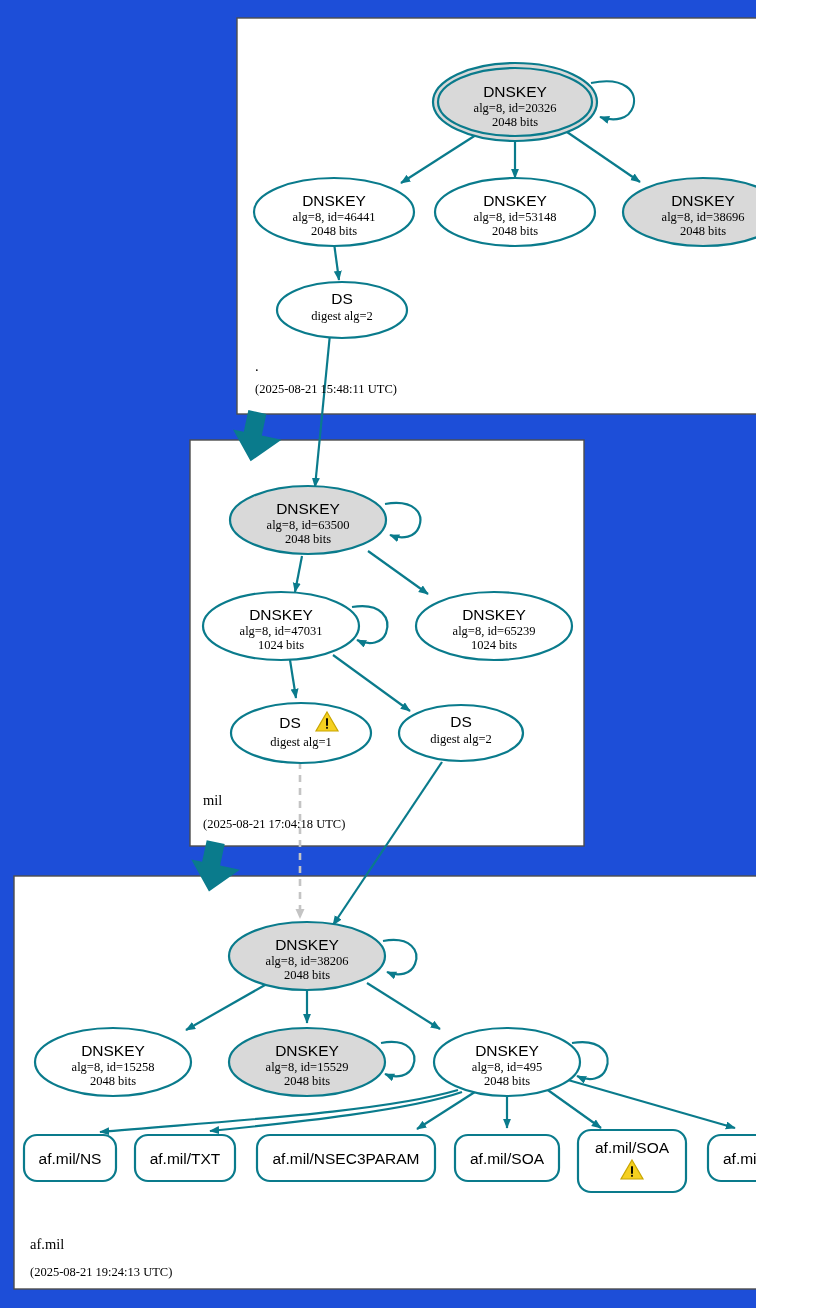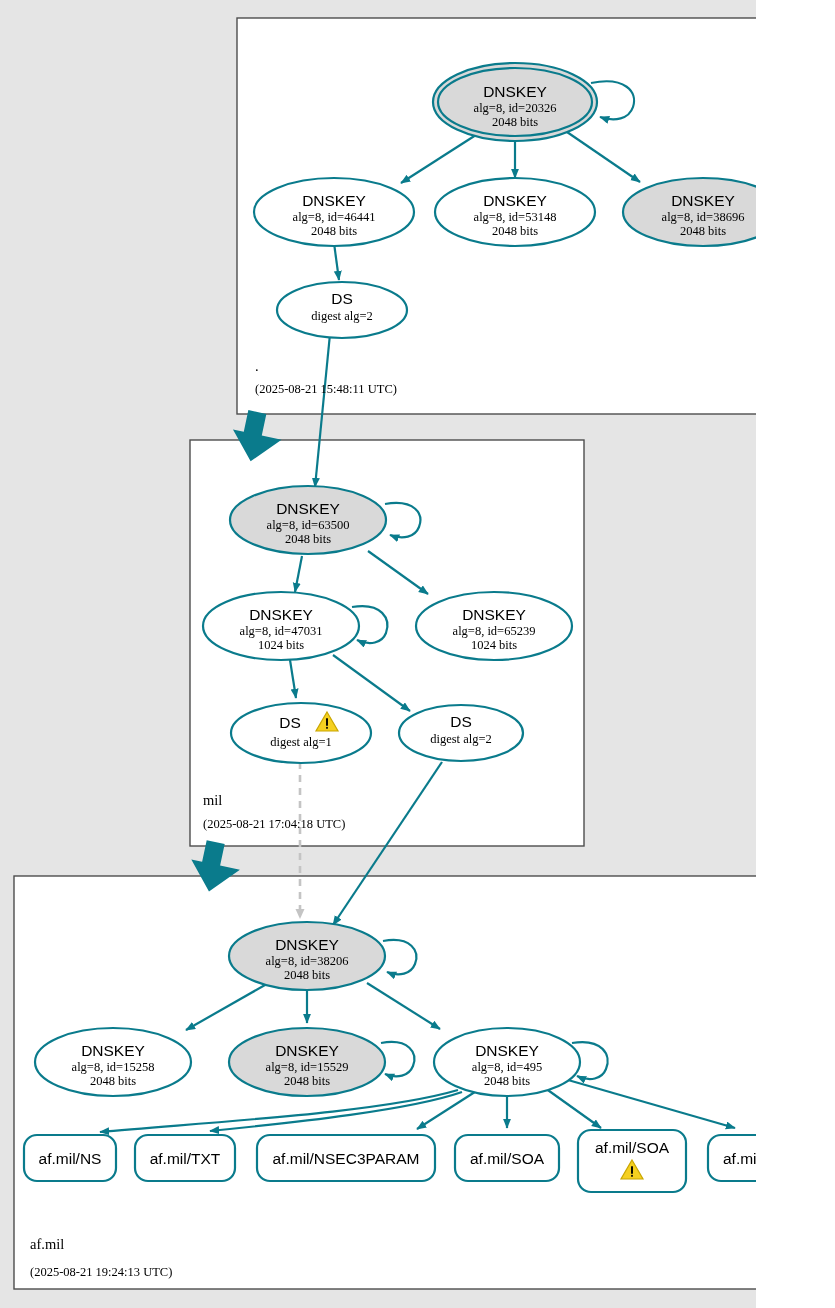--- a/index.html
+++ b/index.html
@@ -7,21 +7,21 @@
     padding: 0;
     background: #ffffff;
   }
   body {
     font-family: "Liberation Sans", sans-serif;
   }
   #canvas {
     position: relative;
     width: 756px;
     height: 1308px;
-    background: #e5e5e5;
+    background: #1d4ed8;
     overflow: hidden;
   }
   svg#graph {
     position: absolute;
     top: 0;
     left: 0;
     width: 835px;
     height: 1308px;
   }
   .zone-box {

